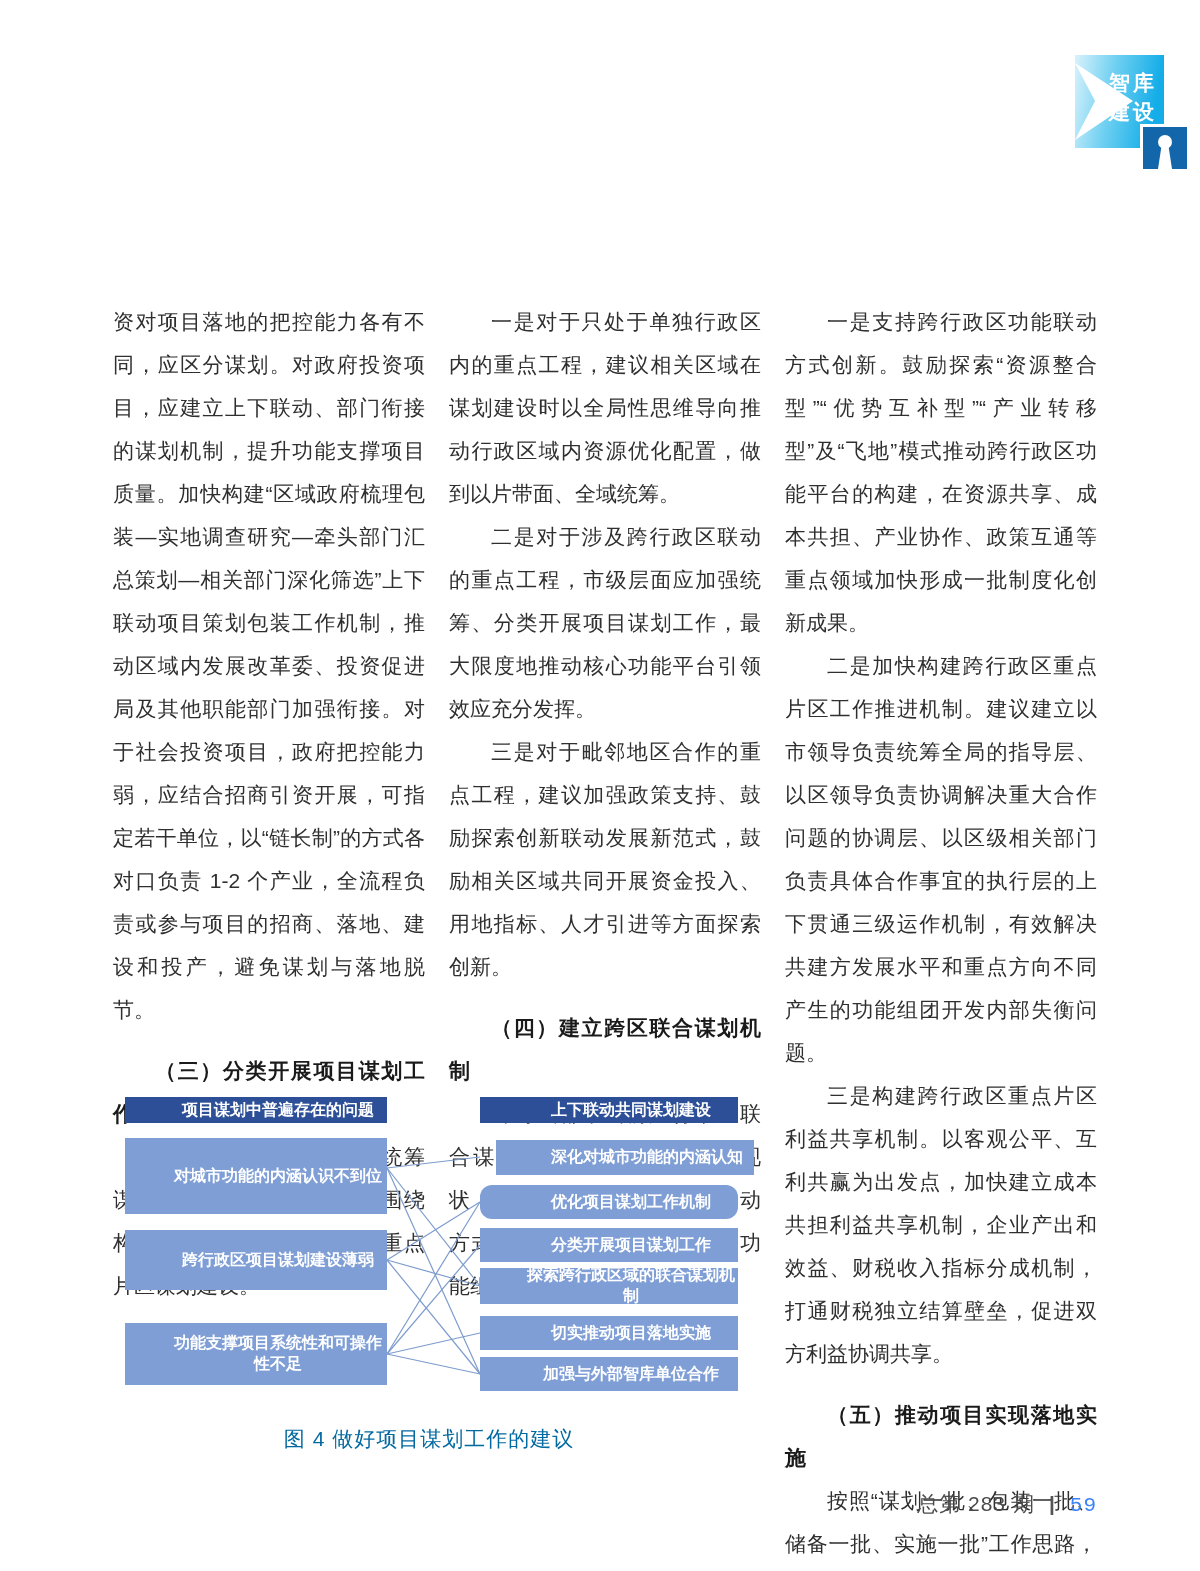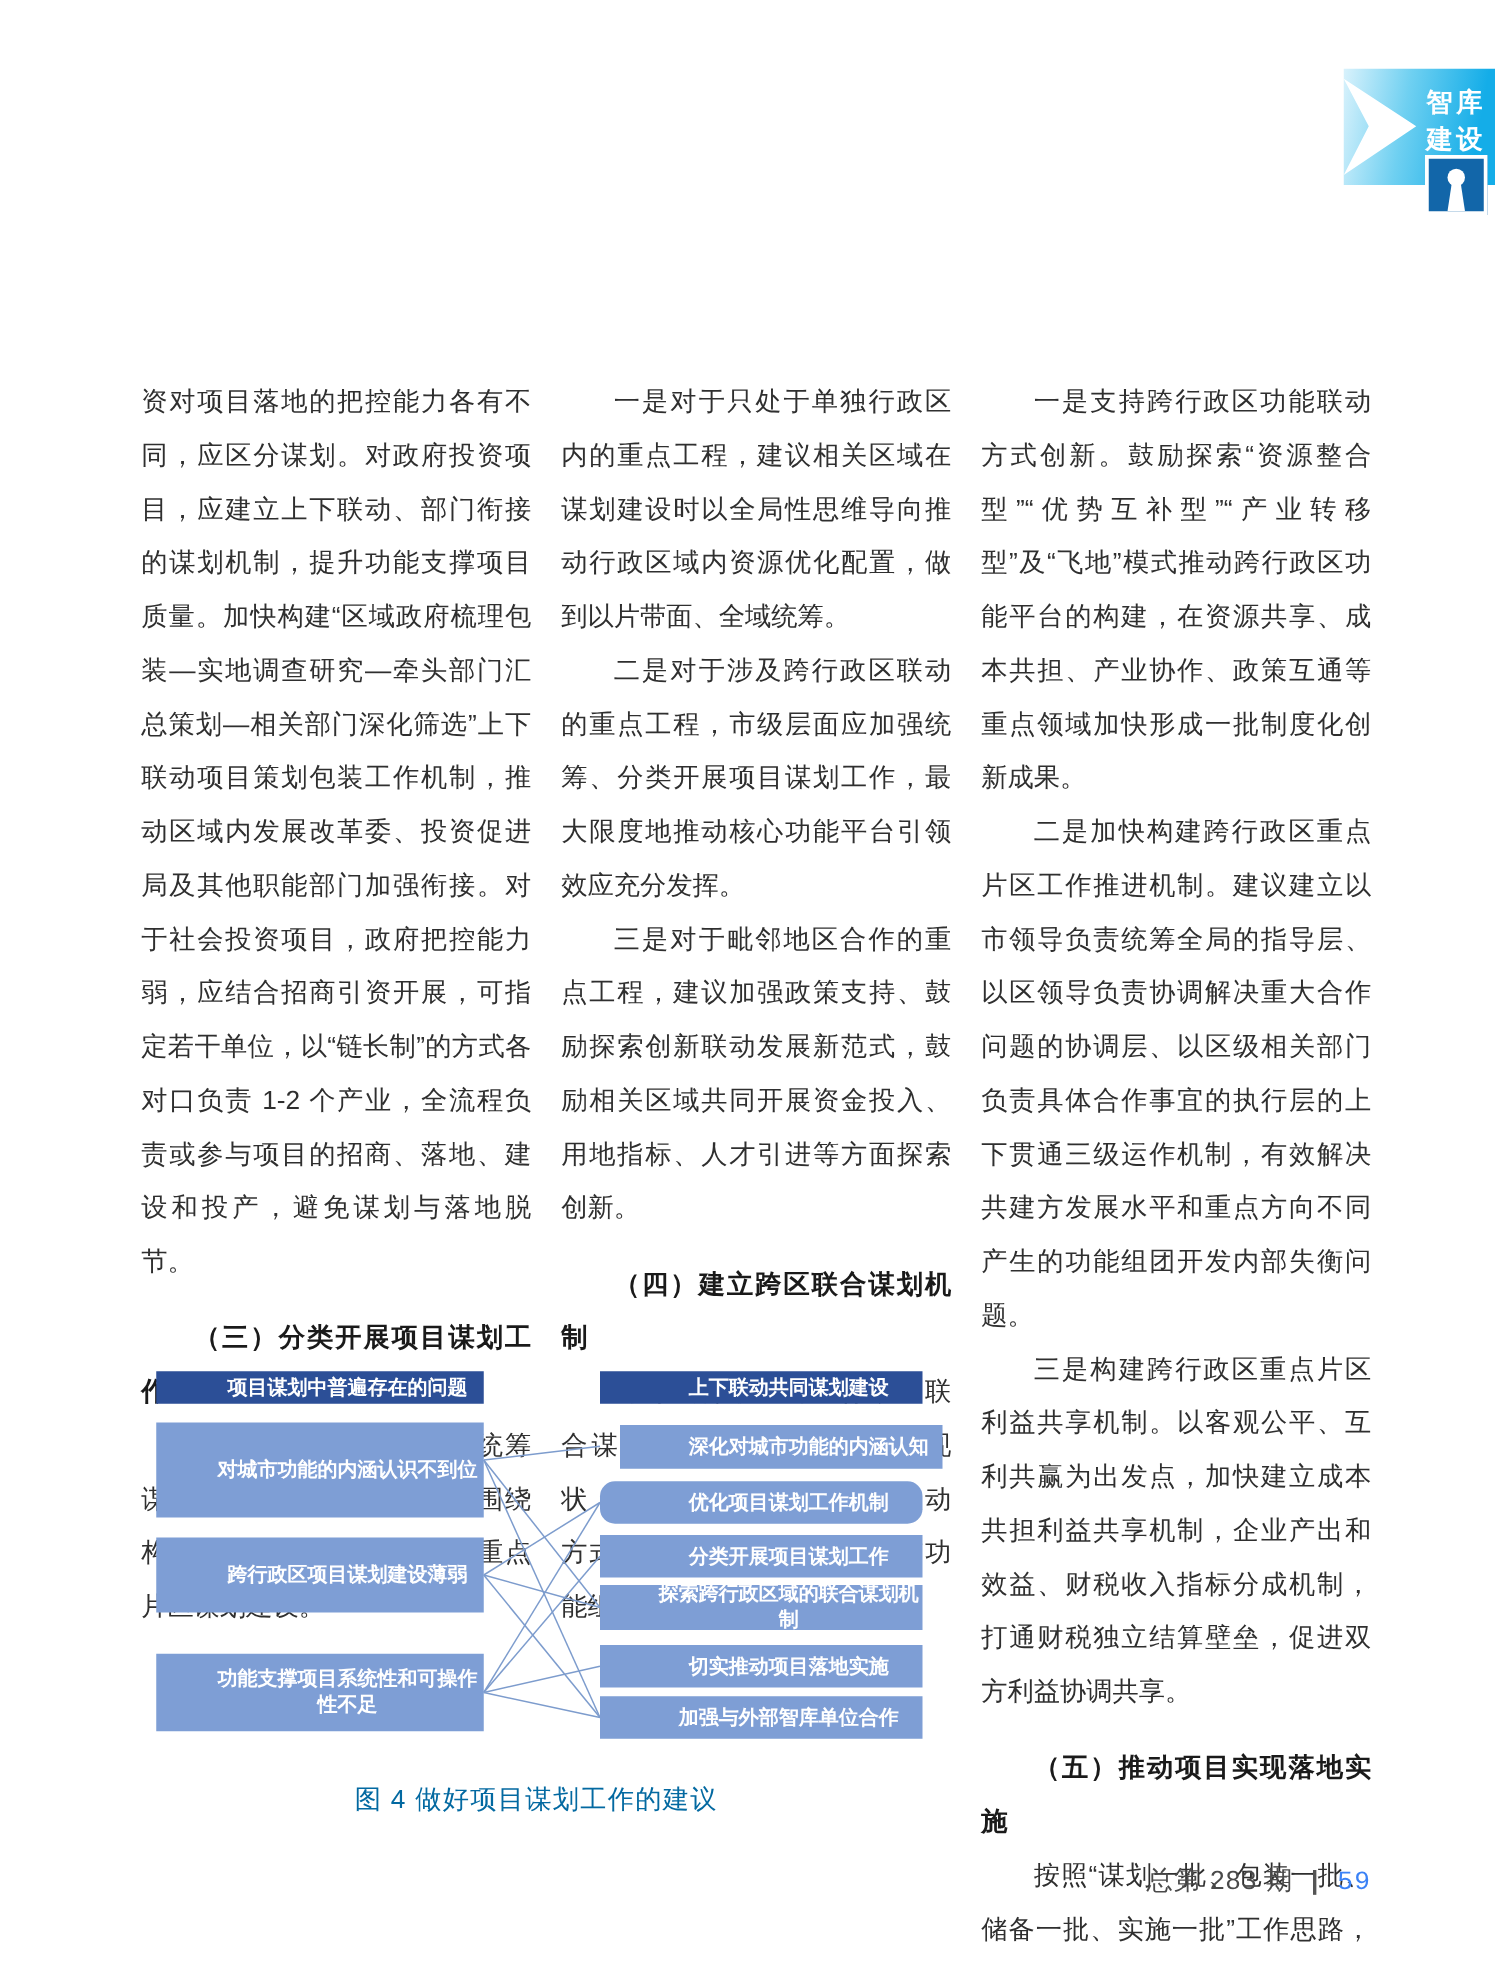--- a/index.html
+++ b/index.html
@@ -5,21 +5,21 @@
   html,body { margin:0; padding:0; background:#ffffff; }
   .page {
     position:relative; width:1200px; height:1571px; margin:0 auto;
     background:#ffffff; overflow:hidden;
     font-family:"Liberation Sans", sans-serif;
     color:#2f2f2f;
   }
 
   
   .badge-banner {
-    position:absolute; left:1075px; top:55px; width:121px; height:93px;
+    position:absolute; left:1075px; top:55px; width:89px; height:93px;
     background:linear-gradient(100deg,#d9f2fc 0%,#6fd0f1 40%,#14ade8 85%);
   }
   .badge-chevron { position:absolute; left:0; top:0; }
   .badge-label {
     position:absolute; right:7px; top:13px; text-align:left;
     color:#ffffff; font-weight:bold; font-size:21px; line-height:29px;
     letter-spacing:3px;
   }
   .badge-square {
     position:absolute; left:1140px; top:124px; width:50px; height:48px;

